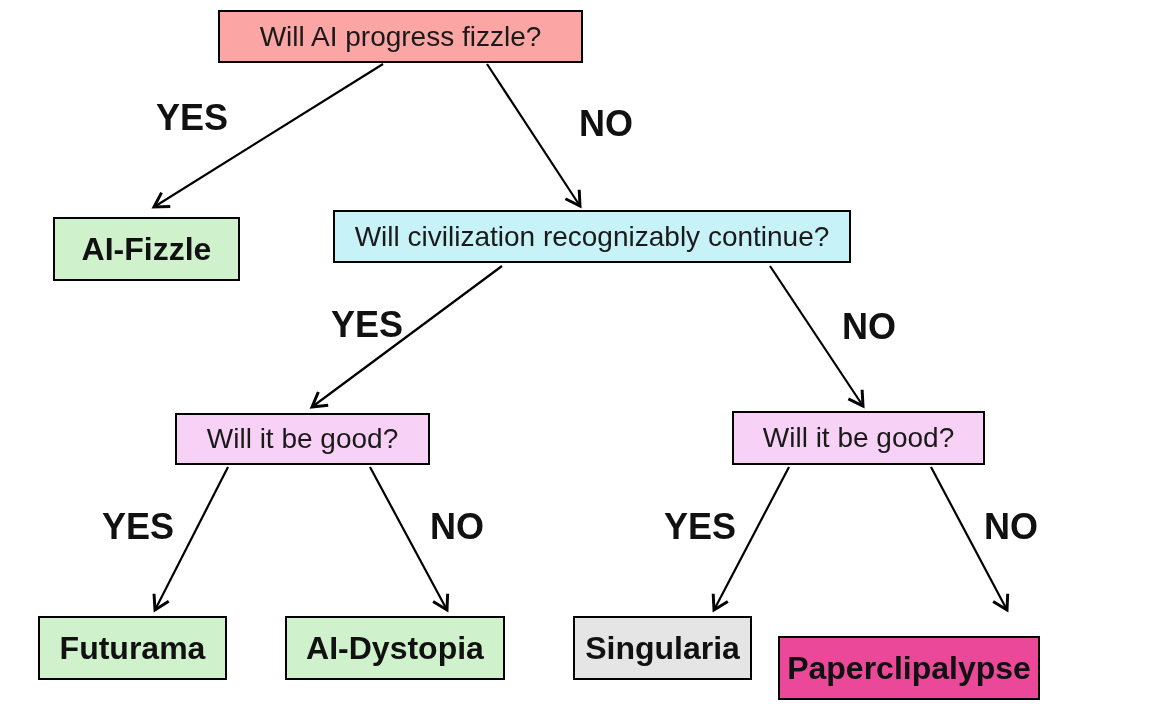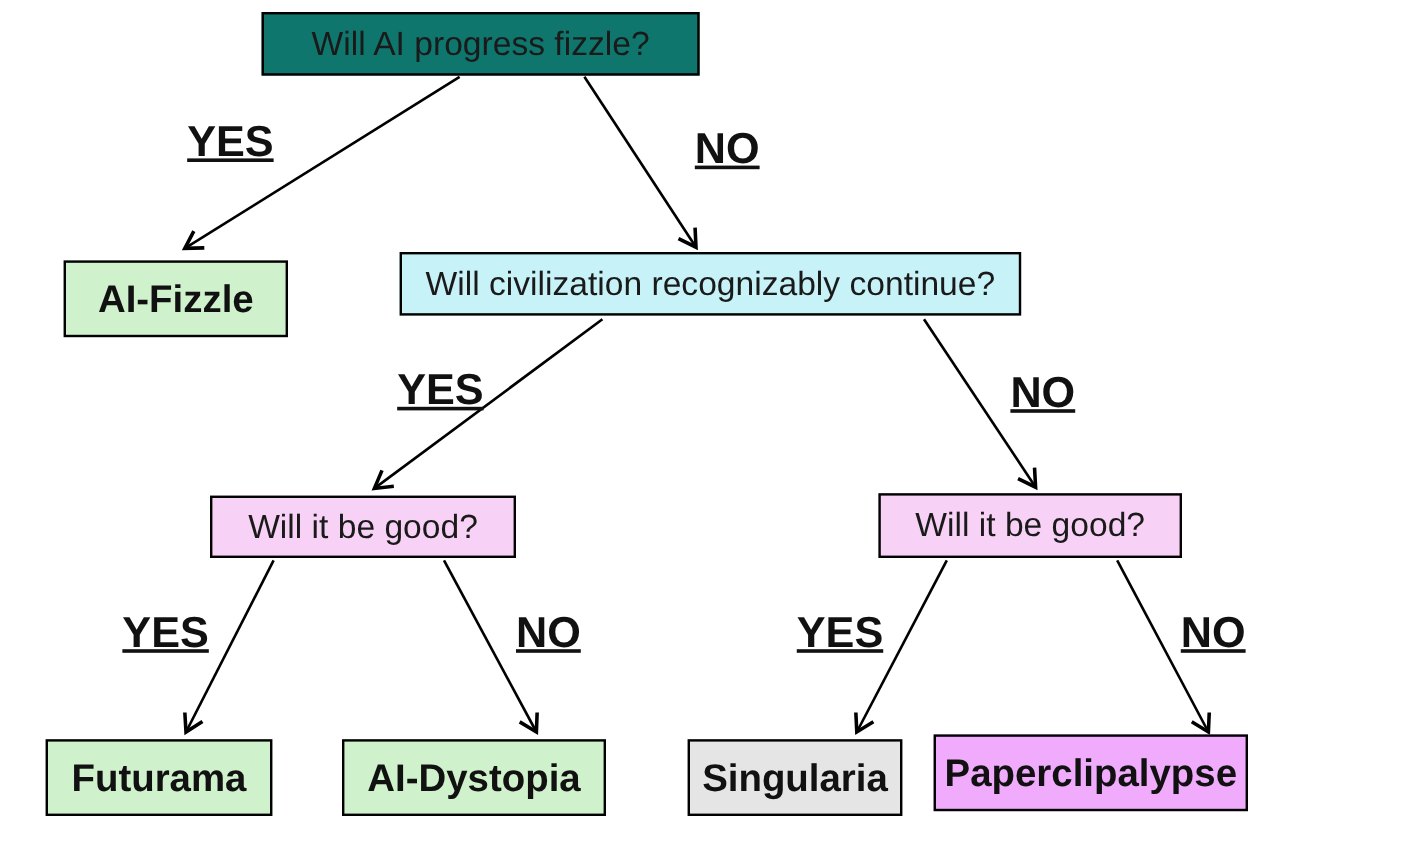--- a/index.html
+++ b/index.html
@@ -45,21 +45,20 @@
     font-weight: 700;
     color: #111111;
   }
   .edge-label {
     position: absolute;
     transform: translate(-50%, -50%);
     font-size: 36px;
     font-weight: 700;
     color: #111111;
     white-space: nowrap;
-    text-decoration: underline;
   }
 </style>
 </head>
 <body>
 
 <div class="canvas">
 
   <svg class="edges-svg" width="1175" height="712" viewBox="0 0 1175 712" xmlns="http://www.w3.org/2000/svg">
     <defs>
       <marker id="arrowhead" viewBox="0 0 12 12" refX="10" refY="6" markerWidth="9" markerHeight="9" orient="auto-start-reverse">
@@ -69,37 +68,37 @@
     <line x1="383" y1="64" x2="154" y2="207" marker-end="url(#arrowhead)"></line>
     <line x1="487" y1="64" x2="580" y2="206" marker-end="url(#arrowhead)"></line>
     <line x1="502" y1="266" x2="312" y2="407" marker-end="url(#arrowhead)"></line>
     <line x1="770" y1="266" x2="863" y2="406" marker-end="url(#arrowhead)"></line>
     <line x1="228" y1="467" x2="155" y2="610" marker-end="url(#arrowhead)"></line>
     <line x1="370" y1="467" x2="447" y2="610" marker-end="url(#arrowhead)"></line>
     <line x1="789" y1="467" x2="714" y2="610" marker-end="url(#arrowhead)"></line>
     <line x1="931" y1="467" x2="1007" y2="610" marker-end="url(#arrowhead)"></line>
   </svg>
 
-  <div class="node question" style="left: 218px; top: 10px; width: 365px; height: 53px; background-color: #0f766e;">Will AI progress fizzle?</div>
+  <div class="node question" style="left: 218px; top: 10px; width: 365px; height: 53px; background-color: #fca5a5;">Will AI progress fizzle?</div>
 
   <div class="node outcome" style="left: 53px; top: 217px; width: 187px; height: 64px; background-color: rgb(207, 242, 204);">AI-Fizzle</div>
 
   <div class="node question" style="left: 333px; top: 210px; width: 518px; height: 53px; background-color: rgb(198, 242, 248);">Will civilization recognizably continue?</div>
 
   <div class="node question" style="left: 175px; top: 413px; width: 255px; height: 52px; background-color: rgb(248, 209, 246);">Will it be good?</div>
 
   <div class="node question" style="left: 732px; top: 411px; width: 253px; height: 54px; background-color: rgb(248, 209, 246);">Will it be good?</div>
 
   <div class="node outcome" style="left: 38px; top: 616px; width: 189px; height: 64px; background-color: rgb(207, 242, 204);">Futurama</div>
 
   <div class="node outcome" style="left: 285px; top: 616px; width: 220px; height: 64px; background-color: rgb(207, 242, 204);">AI-Dystopia</div>
 
   <div class="node outcome" style="left: 573px; top: 616px; width: 179px; height: 64px; background-color: #e5e5e5;">Singularia</div>
 
-  <div class="node outcome" style="left: 778px; top: 612px; width: 262px; height: 64px; background-color: #f0abfc;">Paperclipalypse</div>
+  <div class="node outcome" style="left: 778px; top: 636px; width: 262px; height: 64px; background-color: #ec4899;">Paperclipalypse</div>
 
   <div class="edge-label" style="left:192px;  top:118px;">YES</div>
 
   <div class="edge-label" style="left:606px;  top:124px;">NO</div>
 
   <div class="edge-label" style="left:367px;  top:325px;">YES</div>
 
   <div class="edge-label" style="left:869px;  top:327px;">NO</div>
 
   <div class="edge-label" style="left:138px;  top:527px;">YES</div>

